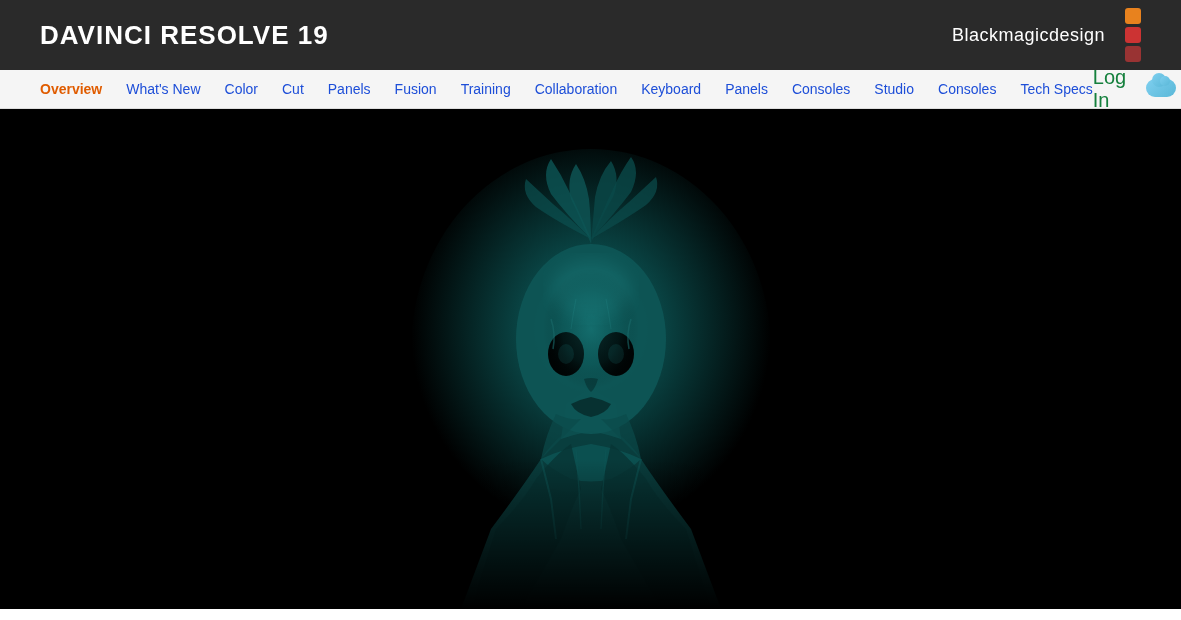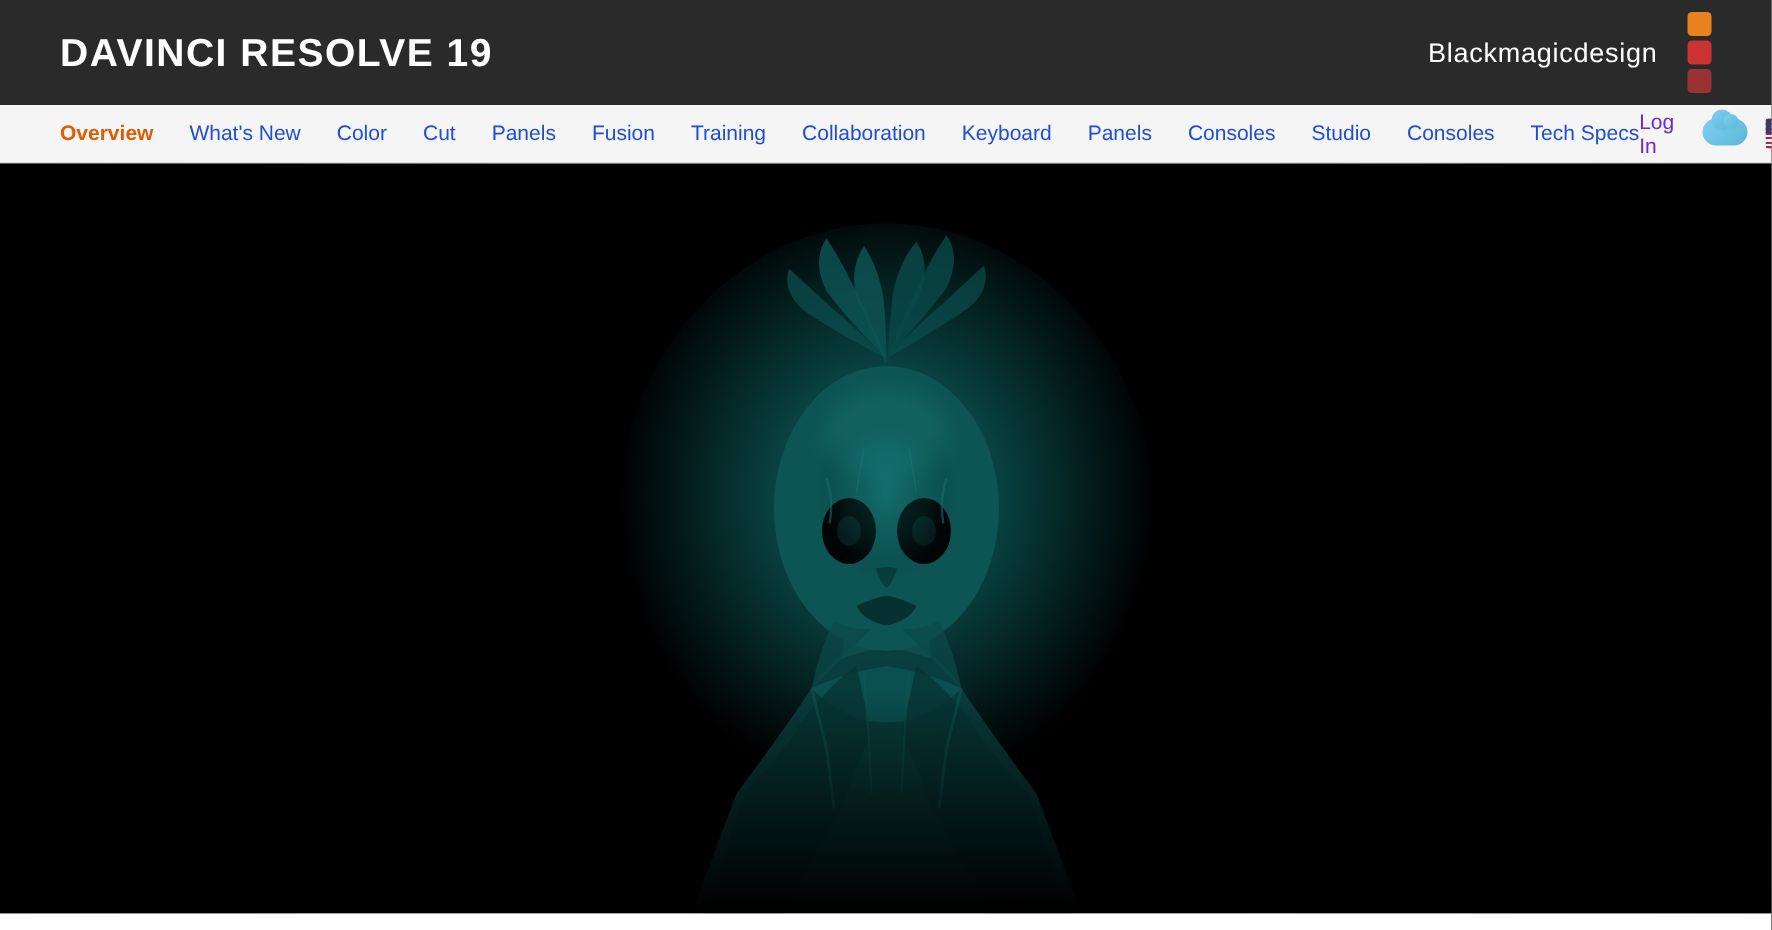--- a/index.html
+++ b/index.html
@@ -99,22 +99,22 @@
       font-weight: 600;
     }
 
     .nav-right {
       display: flex;
       align-items: center;
       gap: 12px;
     }
 
     .login-btn {
-      font-size: 14px;
-      color: #6d28d9;
+      font-size: 20px;
+      color: #15803d;
       text-decoration: none;
       cursor: pointer;
     }
 
     .cloud-icon {
       width: 30px;
       height: 20px;
       position: relative;
       display: inline-block;
     }

